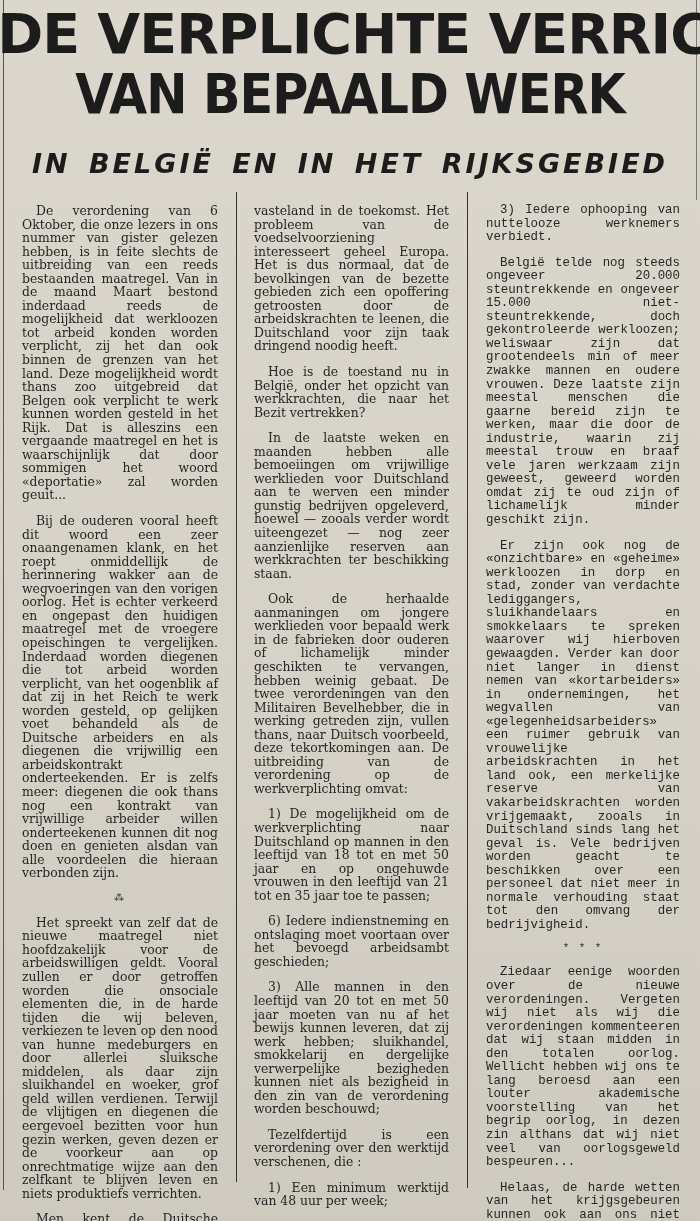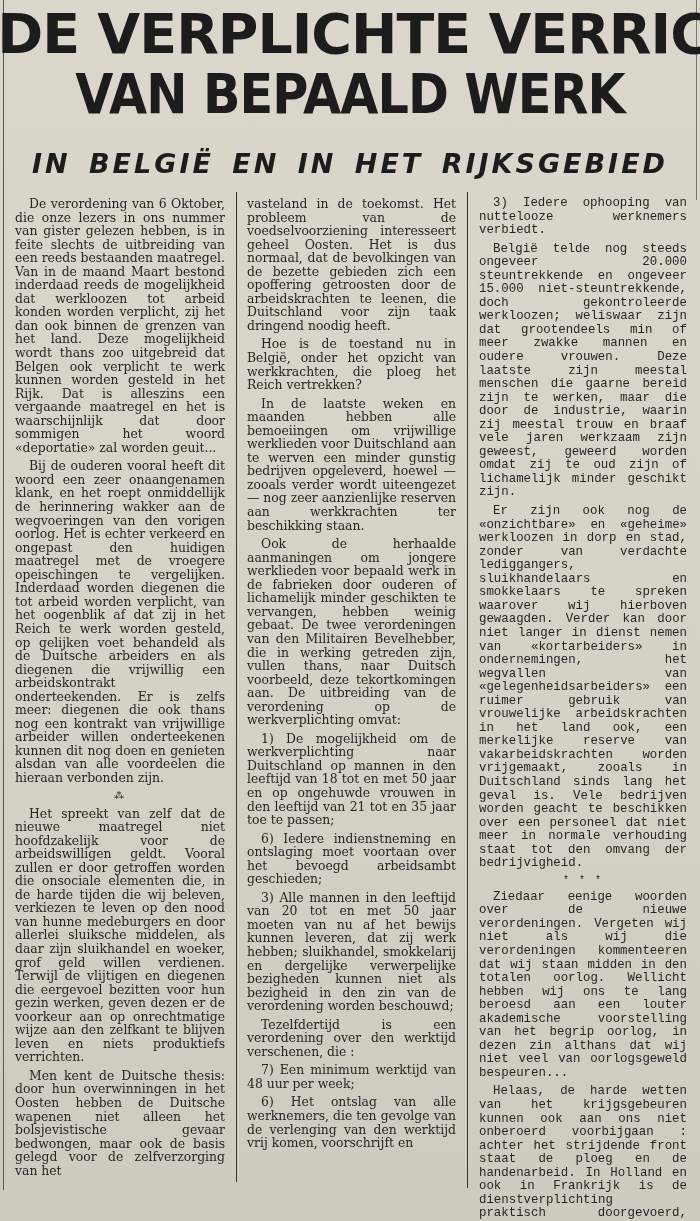--- a/index.html
+++ b/index.html
@@ -29,21 +29,21 @@
     font-family: "DejaVu Sans", sans-serif; font-weight: bold;
     font-size: 27px; letter-spacing: 3px; color: #1c1c1c;
     word-spacing: 6px;
   }
   .col {
     position: absolute; top: 192px;
     font-size: 12.4px; line-height: 13.55px;
     text-align: justify; color: #262626;
     hyphens: manual;
   }
-  .col p { margin: 5px; text-indent: 14px; }
+  .col p { margin: 12px; text-indent: 14px; }
   .col p.noindent { text-indent: 0; }
   .col1 { left: 10px; width: 220px; }
   .col2 { left: 242px; width: 219px; }
   .col3 { left: 474px; width: 218px; font-family: Liberation Mono, monospace; }
   .rule { position: absolute; width: 1px; background: #333; }
   .rule1 { left: 236px; top: 192px; height: 990px; }
   .rule2 { left: 467px; top: 192px; height: 996px; }
   .stars { text-align: center; font-size: 10px; line-height: 12px; margin: 1px 0 2px; letter-spacing: 2px; }
   .stars.tri { line-height: 10px; }
 </style>
@@ -66,29 +66,29 @@
 
   <div class="col col1">
     <p>De verordening van 6 Oktober, die onze lezers in ons nummer van gister gelezen hebben, is in feite slechts de uitbreiding van een reeds bestaanden maatregel. Van in de maand Maart bestond inderdaad reeds de mogelijkheid dat werkloozen tot arbeid konden worden verplicht, zij het dan ook binnen de grenzen van het land. Deze mogelijkheid wordt thans zoo uitgebreid dat Belgen ook verplicht te werk kunnen worden gesteld in het Rijk. Dat is alleszins een vergaande maatregel en het is waarschijnlijk dat door sommigen het woord «deportatie» zal worden geuit...</p>
     <p>Bij de ouderen vooral heeft dit woord een zeer onaangenamen klank, en het roept onmiddellijk de herinnering wakker aan de wegvoeringen van den vorigen oorlog. Het is echter verkeerd en ongepast den huidigen maatregel met de vroegere opeischingen te vergelijken. Inderdaad worden diegenen die tot arbeid worden verplicht, van het oogenblik af dat zij in het Reich te werk worden gesteld, op gelijken voet behandeld als de Duitsche arbeiders en als diegenen die vrijwillig een arbeidskontrakt onderteekenden. Er is zelfs meer: diegenen die ook thans nog een kontrakt van vrijwillige arbeider willen onderteekenen kunnen dit nog doen en genieten alsdan van alle voordeelen die hieraan verbonden zijn.</p>
     <div class="stars">⁂</div>
     <p>Het spreekt van zelf dat de nieuwe maatregel niet hoofdzakelijk voor de arbeidswilligen geldt. Vooral zullen er door getroffen worden die onsociale elementen die, in de harde tijden die wij beleven, verkiezen te leven op den nood van hunne medeburgers en door allerlei sluiksche middelen, als daar zijn sluikhandel en woeker, grof geld willen verdienen. Terwijl de vlijtigen en diegenen die eergevoel bezitten voor hun gezin werken, geven dezen er de voorkeur aan op onrechtmatige wijze aan den zelfkant te blijven leven en niets produktiefs verrichten.</p>
     <p>Men kent de Duitsche thesis: door hun overwinningen in het Oosten hebben de Duitsche wapenen niet alleen het bolsjevistische gevaar bedwongen, maar ook de basis gelegd voor de zelfverzorging van het</p>
   </div>
 
   <div class="col col2">
-    <p class="noindent">vasteland in de toekomst. Het probleem van de voedselvoorziening interesseert geheel Oosten. Het is dus normaal, dat de bevolkingen van de bezette gebieden zich een opoffering getroosten door de arbeidskrachten te leenen, die Duitschland voor zijn taak dringend noodig heeft.</p>
-    <p>Hoe is de toestand nu in België, onder het opzicht van werkkrachten, die ploeg het Reich vertrekken?</p>
+    <p class="noindent">vasteland in de toekomst. Het probleem van de voedselvoorziening interesseert geheel Europa. Het is dus normaal, dat de bevolkingen van de bezette gebieden zich een opoffering getroosten door de arbeidskrachten te leenen, die Duitschland voor zijn taak dringend noodig heeft.</p>
+    <p>Hoe is de toestand nu in België, onder het opzicht van werkkrachten, die naar het Bezit vertrekken?</p>
     <p>In de laatste weken en maanden hebben alle bemoeiingen om vrijwillige werklieden voor Duitschland aan te werven een minder gunstig bedrijven opgeleverd, hoewel — zooals verder wordt uiteengezet — nog zeer aanzienlijke reserven aan werkkrachten ter beschikking staan.</p>
     <p>Ook de herhaalde aanmaningen om jongere werklieden voor bepaald werk in de fabrieken door ouderen of lichamelijk minder geschikten te vervangen, hebben weinig gebaat. De twee verordeningen van den Militairen Bevelhebber, die in werking getreden zijn, vullen thans, naar Duitsch voorbeeld, deze tekortkomingen aan. De uitbreiding van de verordening op de werkverplichting omvat:</p>
     <p>1) De mogelijkheid om de werkverplichting naar Duitschland op mannen in den leeftijd van 18 tot en met 50 jaar en op ongehuwde vrouwen in den leeftijd van 21 tot en 35 jaar toe te passen;</p>
     <p>6) Iedere indienstneming en ontslaging moet voortaan over het bevoegd arbeidsambt geschieden;</p>
     <p>3) Alle mannen in den leeftijd van 20 tot en met 50 jaar moeten van nu af het bewijs kunnen leveren, dat zij werk hebben; sluikhandel, smokkelarij en dergelijke verwerpelijke bezigheden kunnen niet als bezigheid in den zin van de verordening worden beschouwd;</p>
     <p>Tezelfdertijd is een verordening over den werktijd verschenen, die :</p>
-    <p>7) Een minimum werktijd van 48 uur per week;</p>
+    <p>1) Een minimum werktijd van 48 uur per week;</p>
     <p>6) Het ontslag van alle werknemers, die ten gevolge van de verlenging van den werktijd vrij komen, voorschrijft en</p>
   </div>
 
   <div class="col col3">
     <p>3) Iedere ophooping van nutteloo­ze werknemers verbiedt.</p>
     <p>België telde nog steeds ongeveer 20.000 steuntrekkende en ongeveer 15.000 niet-steuntrekkende, doch gekontroleerde werkloozen; weliswaar zijn dat grootendeels min of meer zwakke mannen en oudere vrouwen. Deze laatste zijn meestal menschen die gaarne bereid zijn te werken, maar die door de industrie, waarin zij meestal trouw en braaf vele jaren werkzaam zijn geweest, geweerd worden omdat zij te oud zijn of lichamelijk minder geschikt zijn.</p>
     <p>Er zijn ook nog de «onzichtbare» en «geheime» werkloozen in dorp en stad, zonder van verdachte lediggangers, sluikhandelaars en smokkelaars te spreken waarover wij hierboven gewaagden. Verder kan door niet langer in dienst nemen van «kortarbeiders» in ondernemingen, het wegvallen van «gelegenheidsarbeiders» een ruimer gebruik van vrouwelijke arbeidskrachten in het land ook, een merkelijke reserve van vakarbeidskrachten worden vrijgemaakt, zooals in Duitschland sinds lang het geval is. Vele bedrijven worden geacht te beschikken over een personeel dat niet meer in normale verhouding staat tot den omvang der bedrijvigheid.</p>
     <div class="stars tri">* * *</div>
     <p>Ziedaar eenige woorden over de nieuwe verordeningen. Vergeten wij niet als wij die verordeningen kommenteeren dat wij staan midden in den totalen oorlog. Wellicht hebben wij ons te lang beroesd aan een louter akademische voorstelling van het begrip oorlog, in dezen zin althans dat wij niet veel van oorlogsgeweld bespeuren...</p>
     <p>Helaas, de harde wetten van het krijgsgebeuren kunnen ook aan ons niet onberoerd voorbijgaan : achter het strijdende front staat de ploeg en de handenarbeid. In Holland en ook in Frankrijk is de dienstverplichting praktisch doorgevoerd, zoodat op het oogenblik ons kontinent, met al de werkkracht waarover het beschikt, voor de verdediging en den opbouw van een nieuw Europa werkt.</p>

